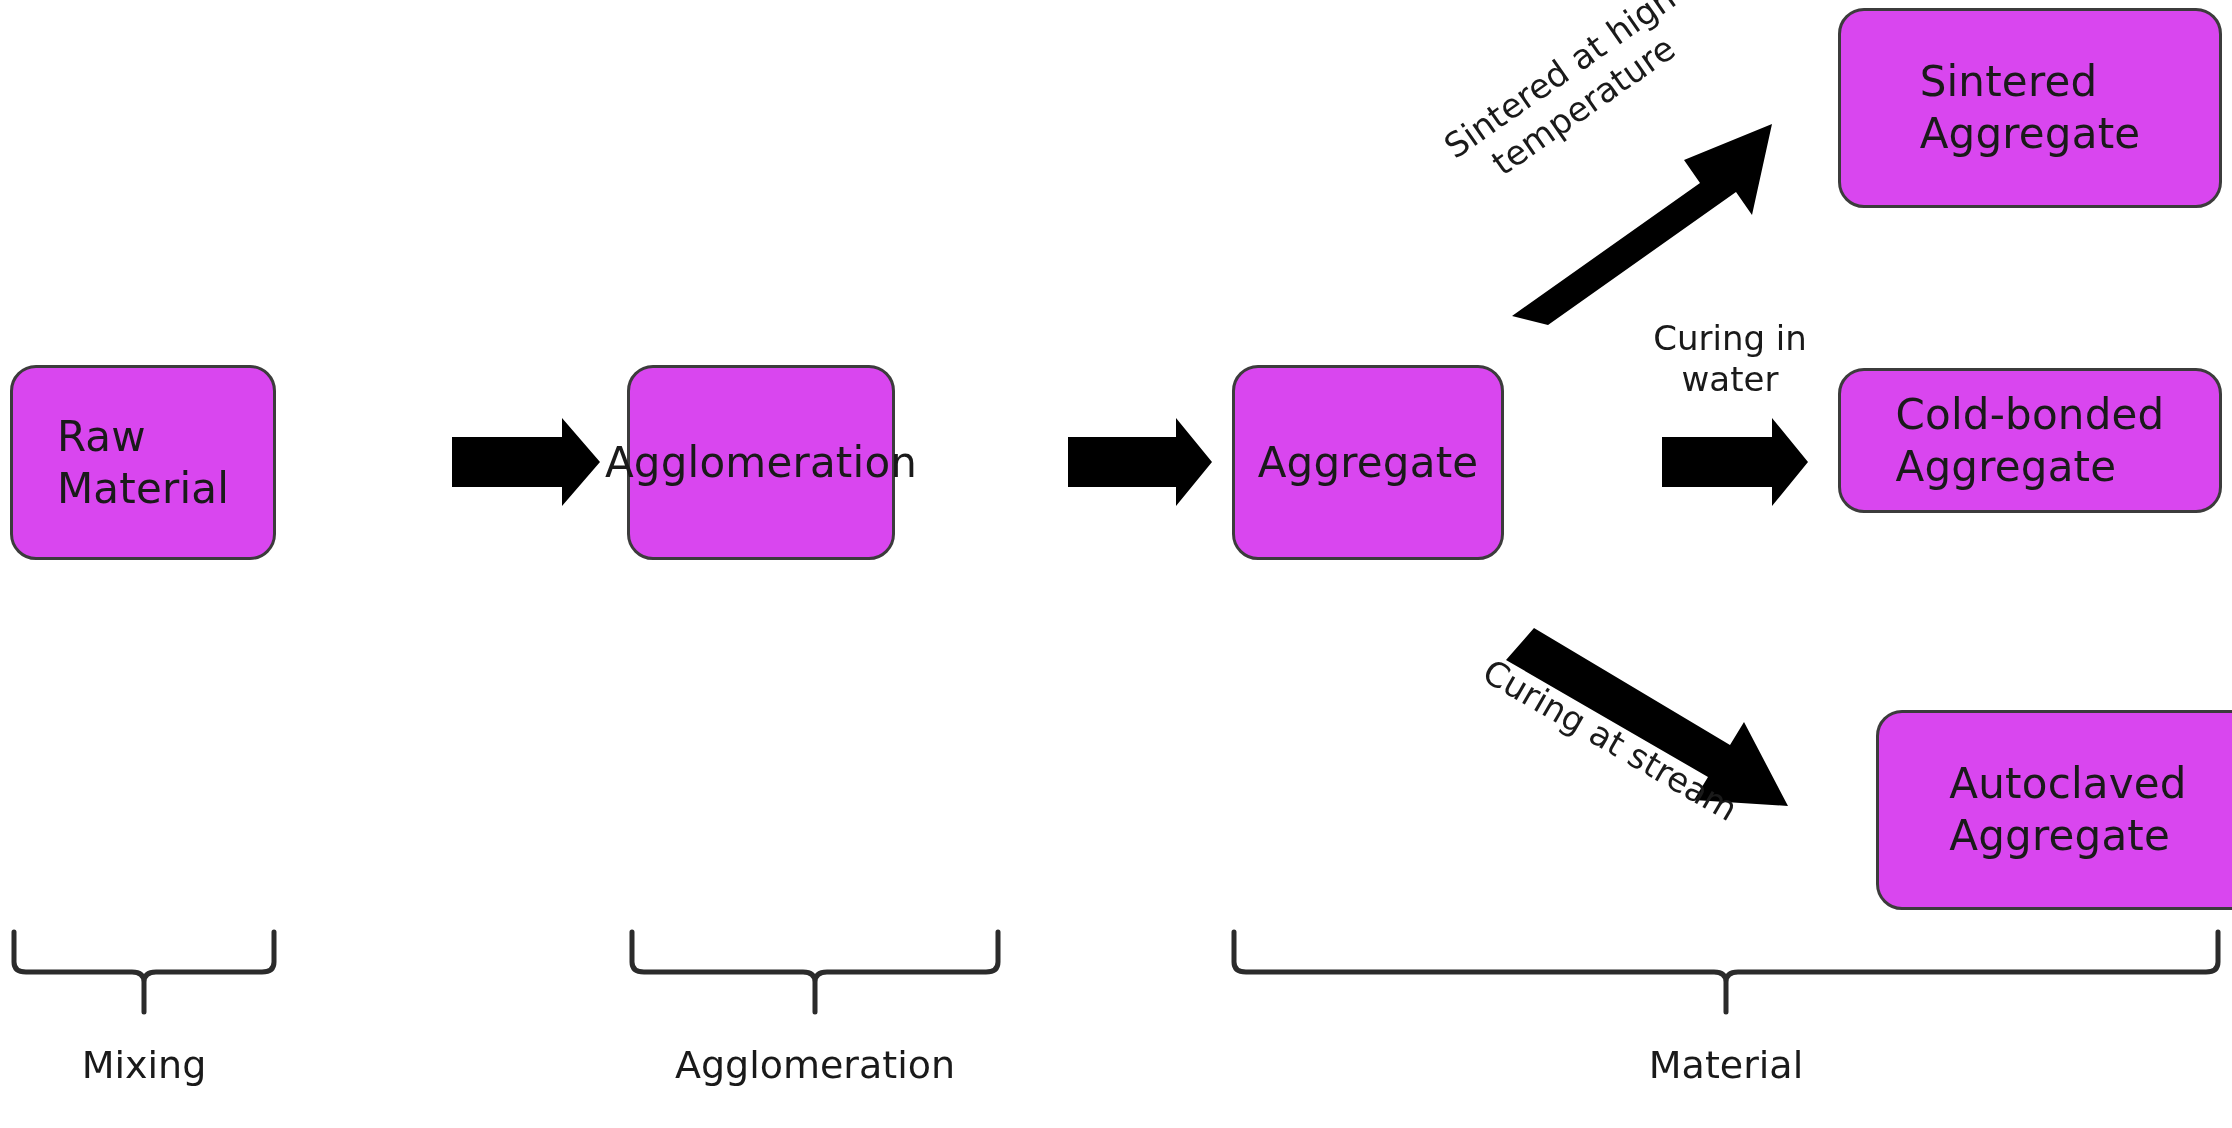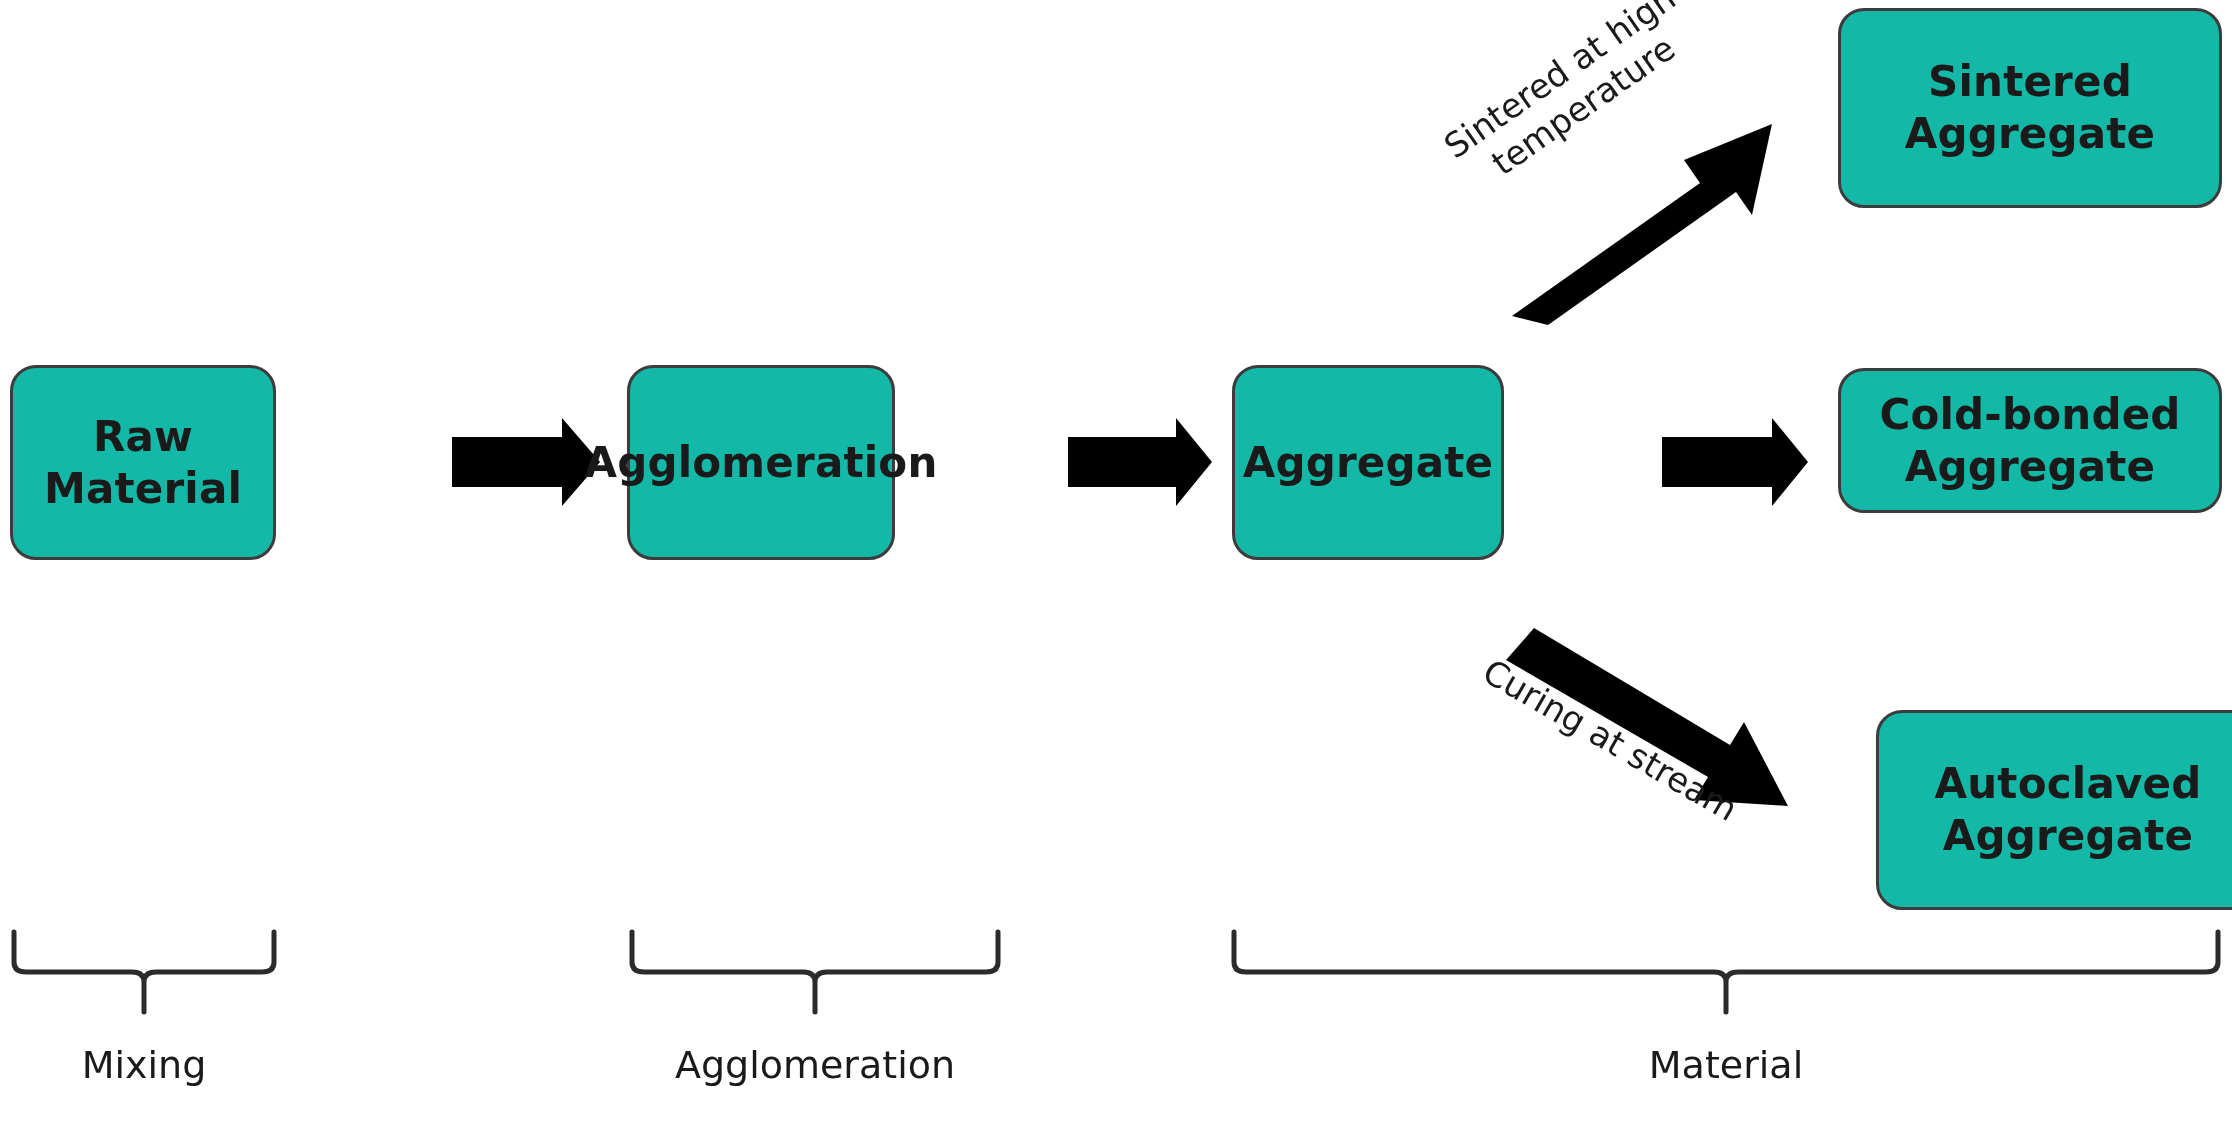--- a/index.html
+++ b/index.html
@@ -21,29 +21,28 @@
     left: 0;
     top: 0;
     width: 2232px;
     height: 1128px;
   }
   .node-box {
     position: absolute;
     box-sizing: border-box;
     border: 3px solid #3c3c3c;
     border-radius: 26px;
-    background: #14b8a6;
+    background: #d946ef;
     display: flex;
     align-items: center;
     justify-content: center;
-    text-align: center;
     color: #1a1a1a;
     font-size: 42px;
     line-height: 1.23;
-    font-weight: 700;
+    font-weight: 400;
     letter-spacing: 0.2px;
     white-space: pre-line;
   }
   .stage-label {
     position: absolute;
     text-align: center;
     color: #1a1a1a;
     font-size: 38px;
     line-height: 1.1;
     white-space: nowrap;
@@ -128,20 +127,21 @@
   </div>
 
   <div class="node-box" style="left:1876px; top:710px; width:384px; height:200px;">
     <span>Autoclaved
 Aggregate</span>
   </div>
 
   <div class="edge-label rot-up" style="left:1422px; top:48px; width:300px;">Sintered at high
 temperature</div>
 
+  <div class="edge-label" style="left:1600px; top:318px; width:260px;">Curing in water</div>
 
   <div class="edge-label rot-down" style="left:1460px; top:720px; width:300px;">Curing at stream</div>
 
   <div class="stage-label" style="left:0px; top:1045px; width:288px;">Mixing</div>
 
   <div class="stage-label" style="left:615px; top:1045px; width:400px;">Agglomeration</div>
 
   <div class="stage-label" style="left:1526px; top:1045px; width:400px;">Material</div>
 
 </div>

